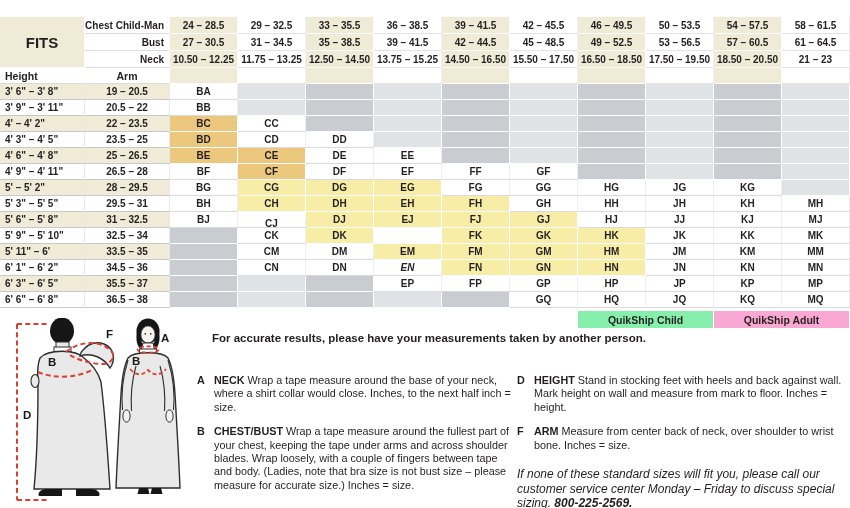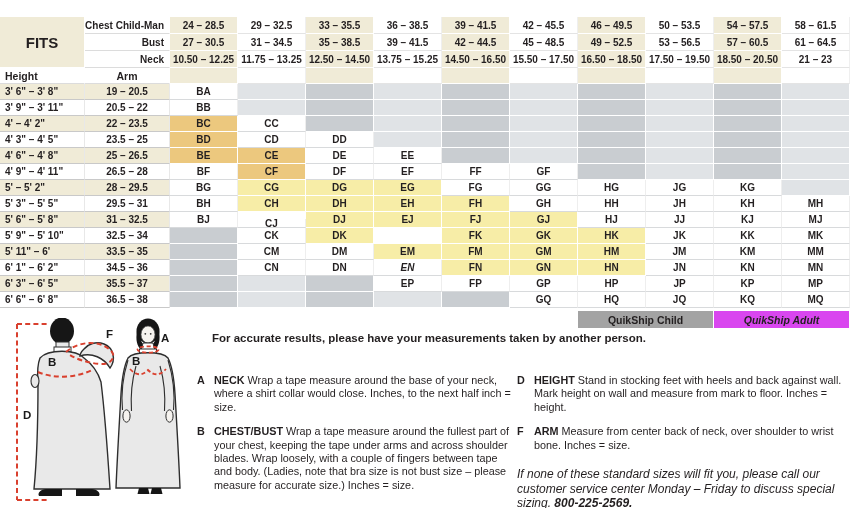--- a/index.html
+++ b/index.html
@@ -23,22 +23,22 @@
   .rowwhite{background:#fff;}
   .bodylbl{border-bottom:1px solid #c9c9c9;border-right:1px solid #e8e8e8;}
   .sizewhite{background:#fff;border-bottom:1px solid #d8dadc;border-right:1px solid #eeeeee;}
   .graydk{background:#c9cdd1;}
   .graylt{background:#e0e3e6;}
   .hl-child{background:#ecc87e;}
   .hl-adult{background:#f7eda7;}
   .fits{font-size:15px;}
   .spacer{grid-column:1/13;grid-row:19;background:#fff;}
   .qs{display:flex;align-items:center;justify-content:center;font-size:10.5px;font-weight:bold;}
-  .qs-child{grid-column:9/11;grid-row:20;background:#a3a3a3;}
-  .qs-adult{grid-column:11/13;grid-row:20;background:#d946ef;font-style:italic;}
+  .qs-child{grid-column:9/11;grid-row:20;background:#86efac;}
+  .qs-adult{grid-column:11/13;grid-row:20;background:#f9a8d4;}
   .figure{position:absolute;left:4px;top:318px;}
   .intro{position:absolute;left:190px;top:331px;width:478px;text-align:center;
         font-size:11.5px;font-weight:bold;line-height:15px;}
   .mcol{position:absolute;top:374px;}
   #measure-col-left{left:197px;width:318px;}
   #measure-col-right{left:517px;width:332px;}
   .item{display:flex;margin:0 0 11px 0;}
   .ltr{flex:none;width:17px;font-weight:bold;font-size:10.8px;line-height:13.4px;}
   .itxt{font-size:10.8px;line-height:13.4px;}
   .itxt b{font-size:10.8px;}

